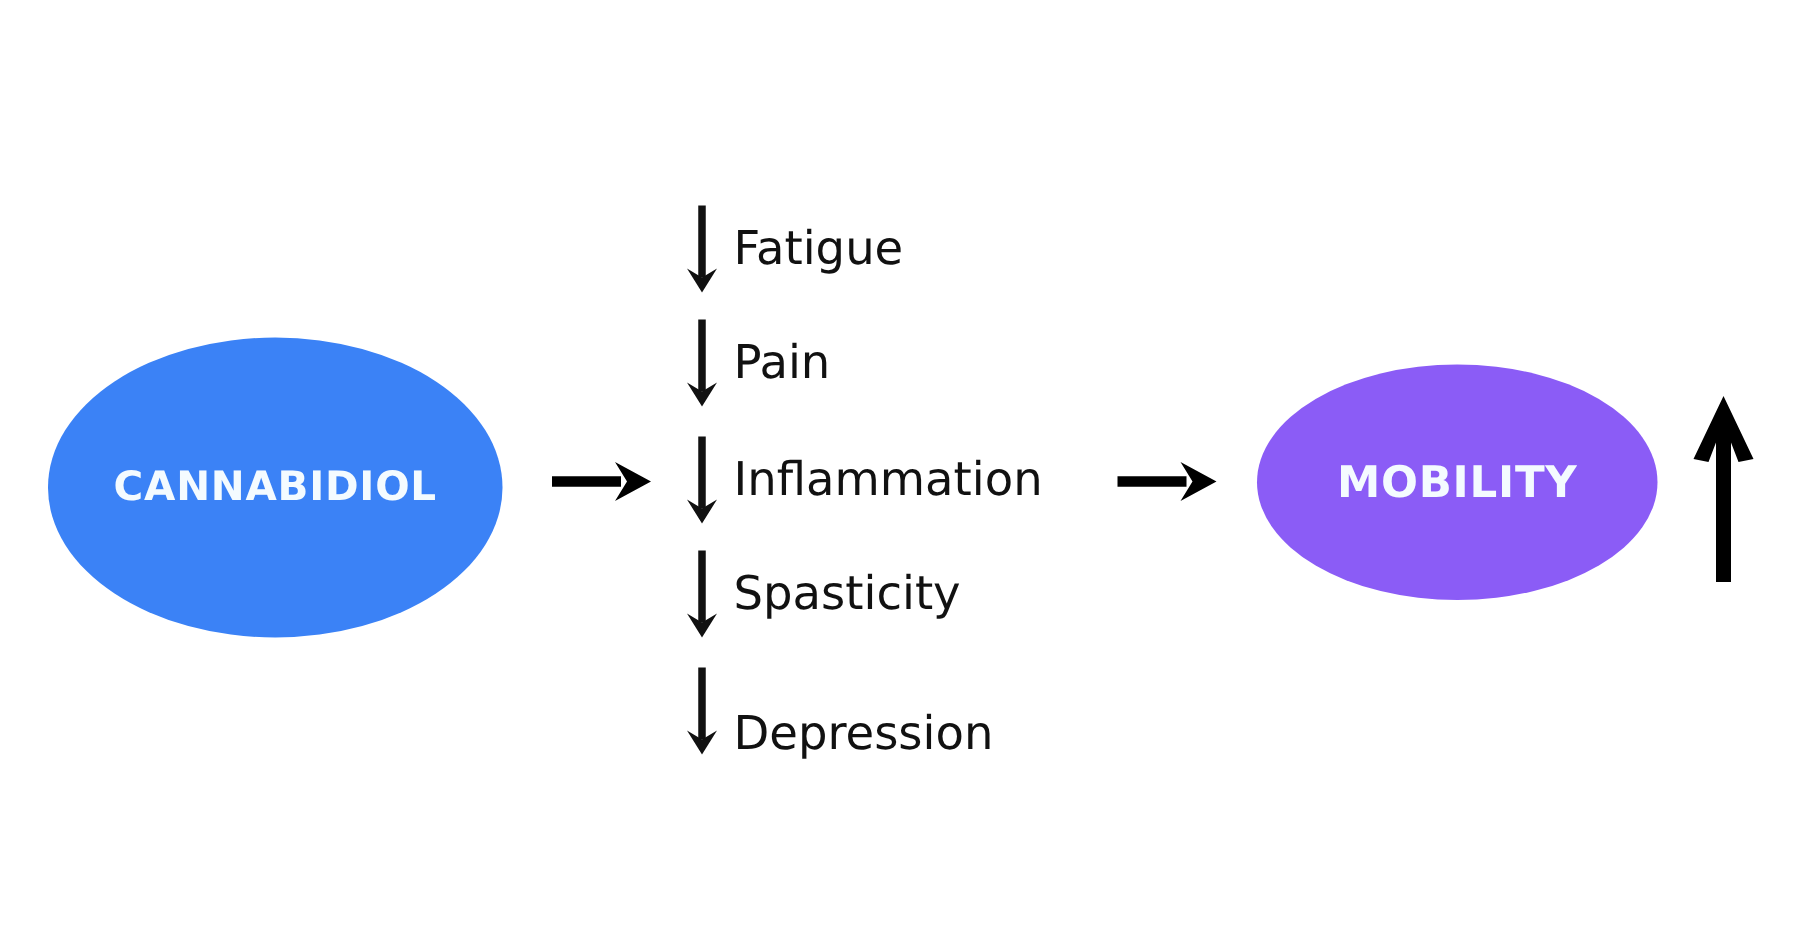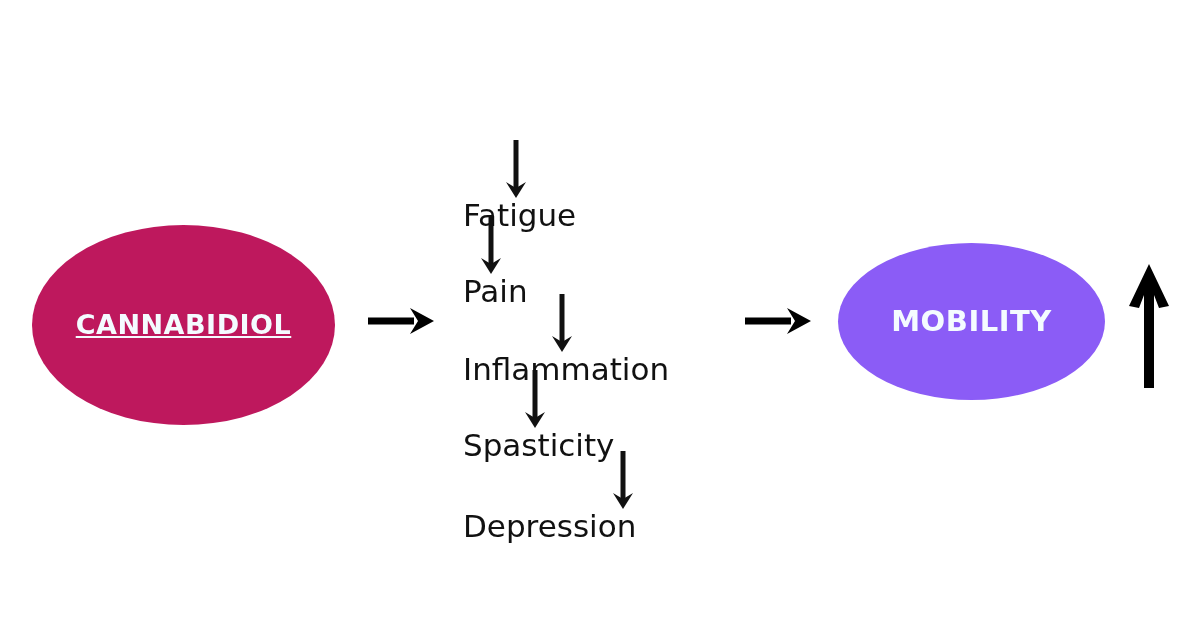--- a/index.html
+++ b/index.html
@@ -45,21 +45,20 @@
   #symptom-list {
     position:absolute;
     left:455px; top:120px;
     width:300px;
   }
   .symptom-row {
     position:absolute;
     display:flex;
     align-items:center;
     height:56px;
-    flex-direction:column;
   }
   .symptom-label {
     font-size:31px;
     color:#111111;
     white-space:nowrap;
     margin-left:8px;
     line-height:1;
   }
   .down-arrow { flex:0 0 auto; display:block; }
 
@@ -67,21 +66,21 @@
   .h-arrow { position:absolute; display:block; }
   #arrow-cbd-to-list  { left:366px; top:303px; }
   #arrow-list-to-mob  { left:743px; top:303px; }
   #arrow-mobility-up  { position:absolute; left:1128px; top:262px; display:block; }
 </style>
 </head>
 <body>
 
 <div id="canvas">
 
-  <div class="node" id="node-cbd" style="background: #be185d; color: rgb(244, 251, 255); text-decoration: underline;">
+  <div class="node" id="node-cbd" style="background: #3b82f6; color: rgb(244, 251, 255);">
     <div>
       <span class="node-label">CANNABIDIOL</span>
     </div>
   </div>
 
   <svg class="h-arrow" id="arrow-cbd-to-list" width="70" height="36" viewBox="0 0 70 36">
     <line x1="2" y1="18" x2="48" y2="18" stroke="#000000" stroke-width="7"></line>
     <path d="M44 5 L68 18 L44 31 L52 18 Z" fill="#000000"></path>
   </svg>
 

